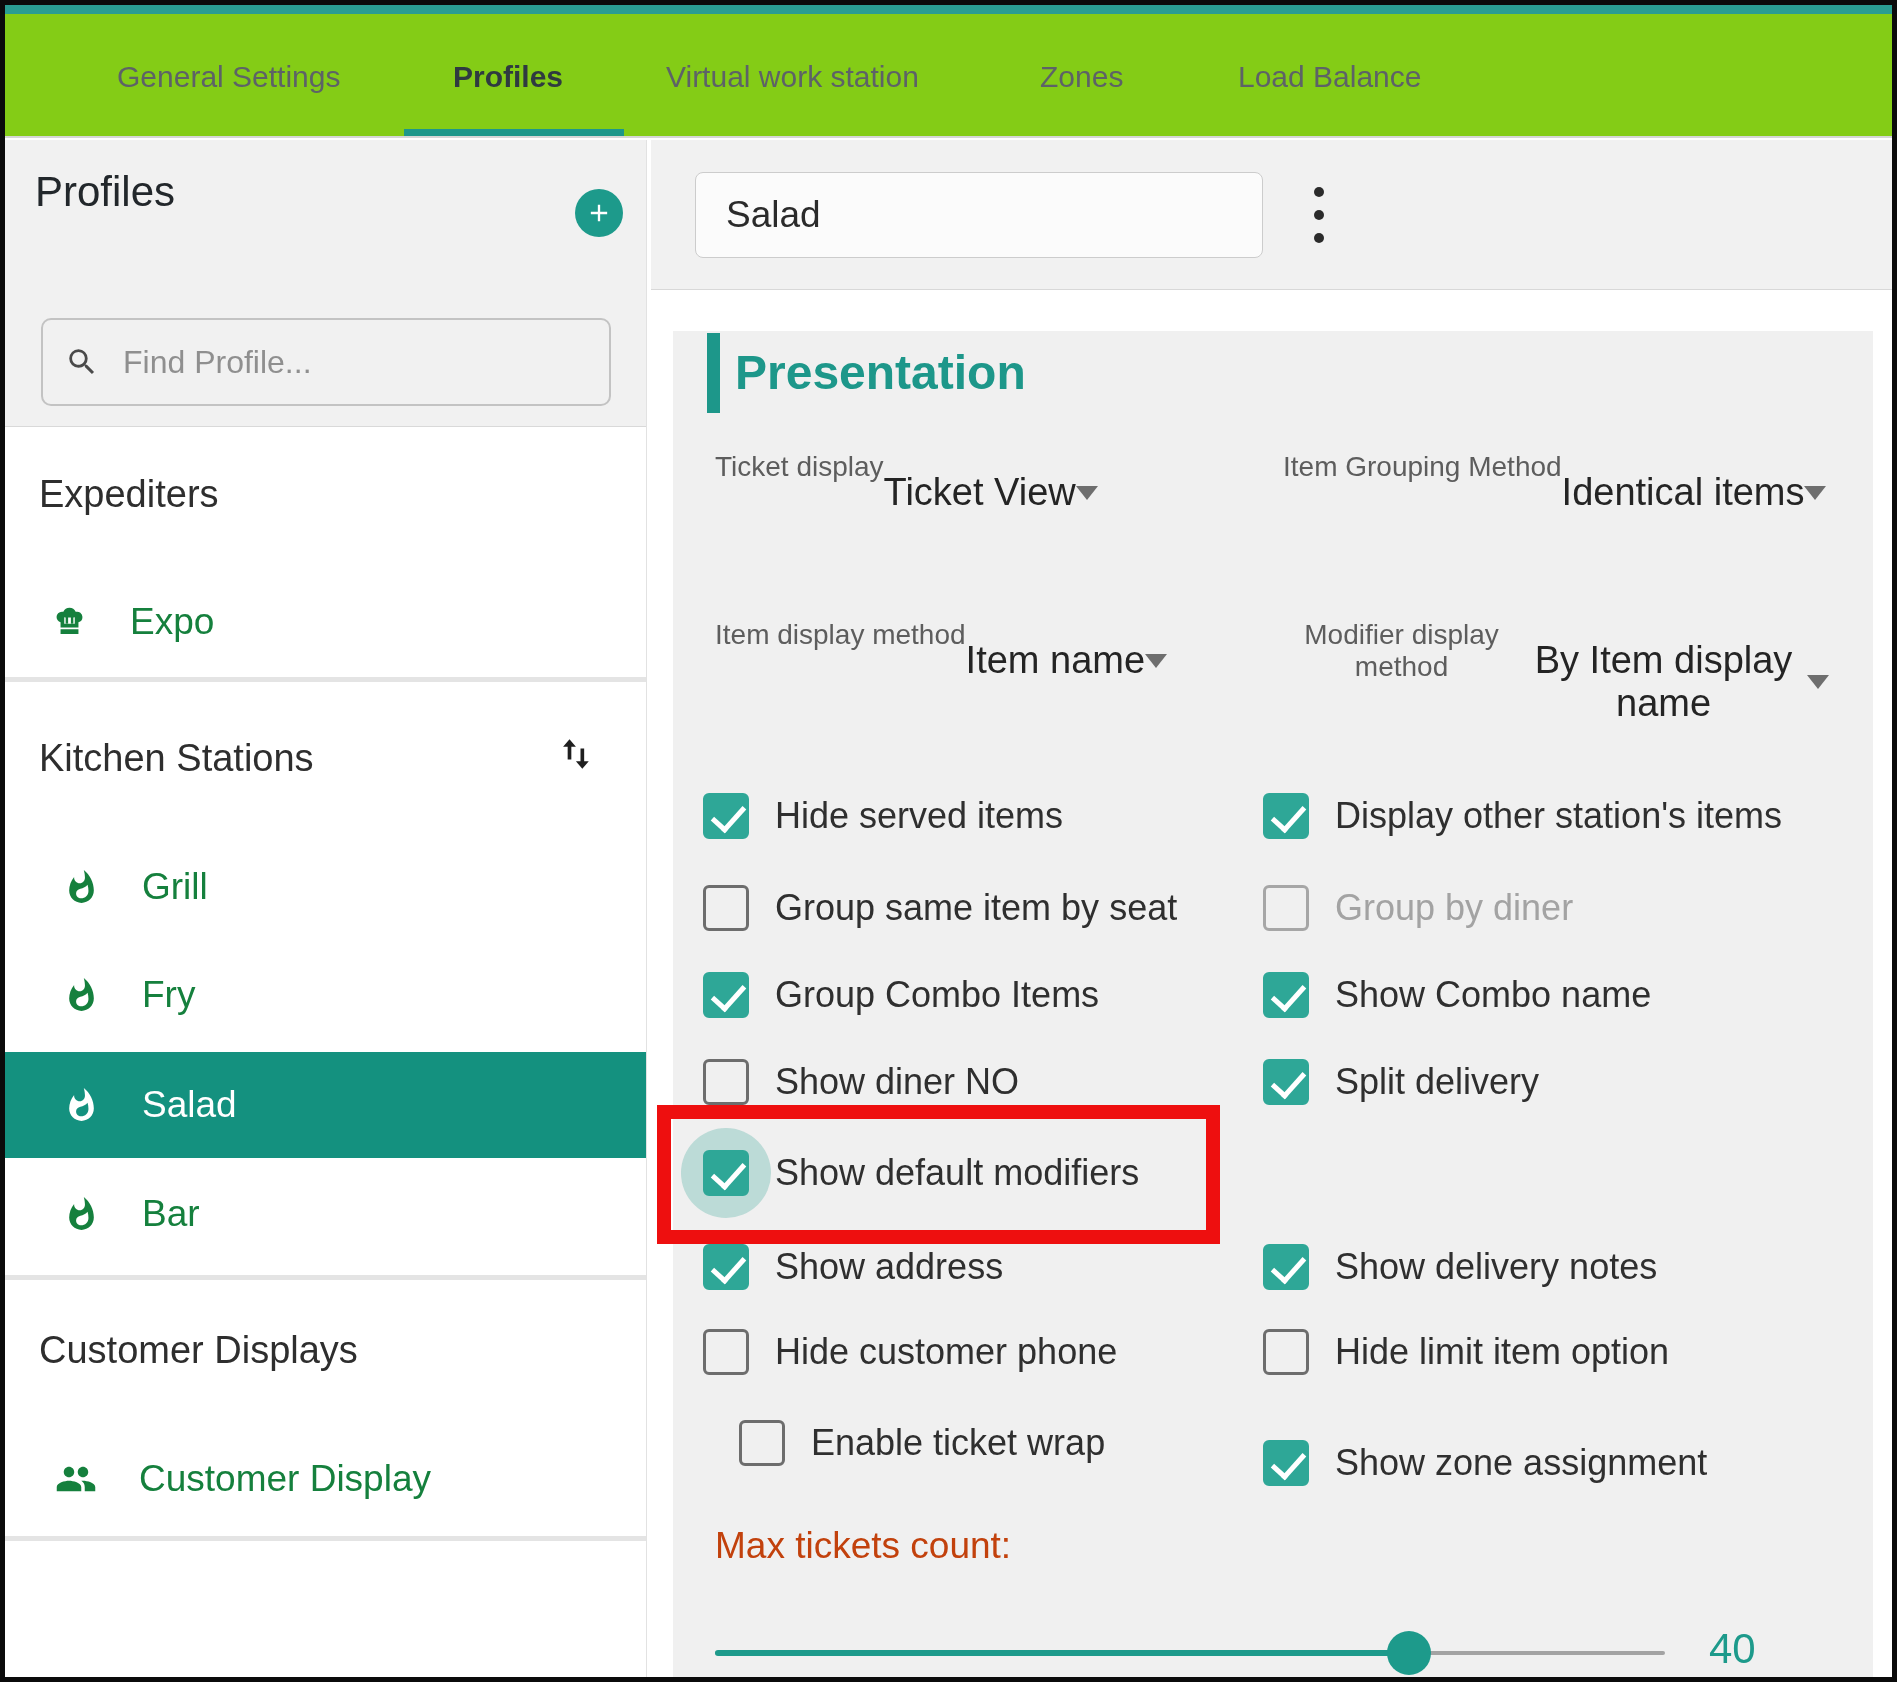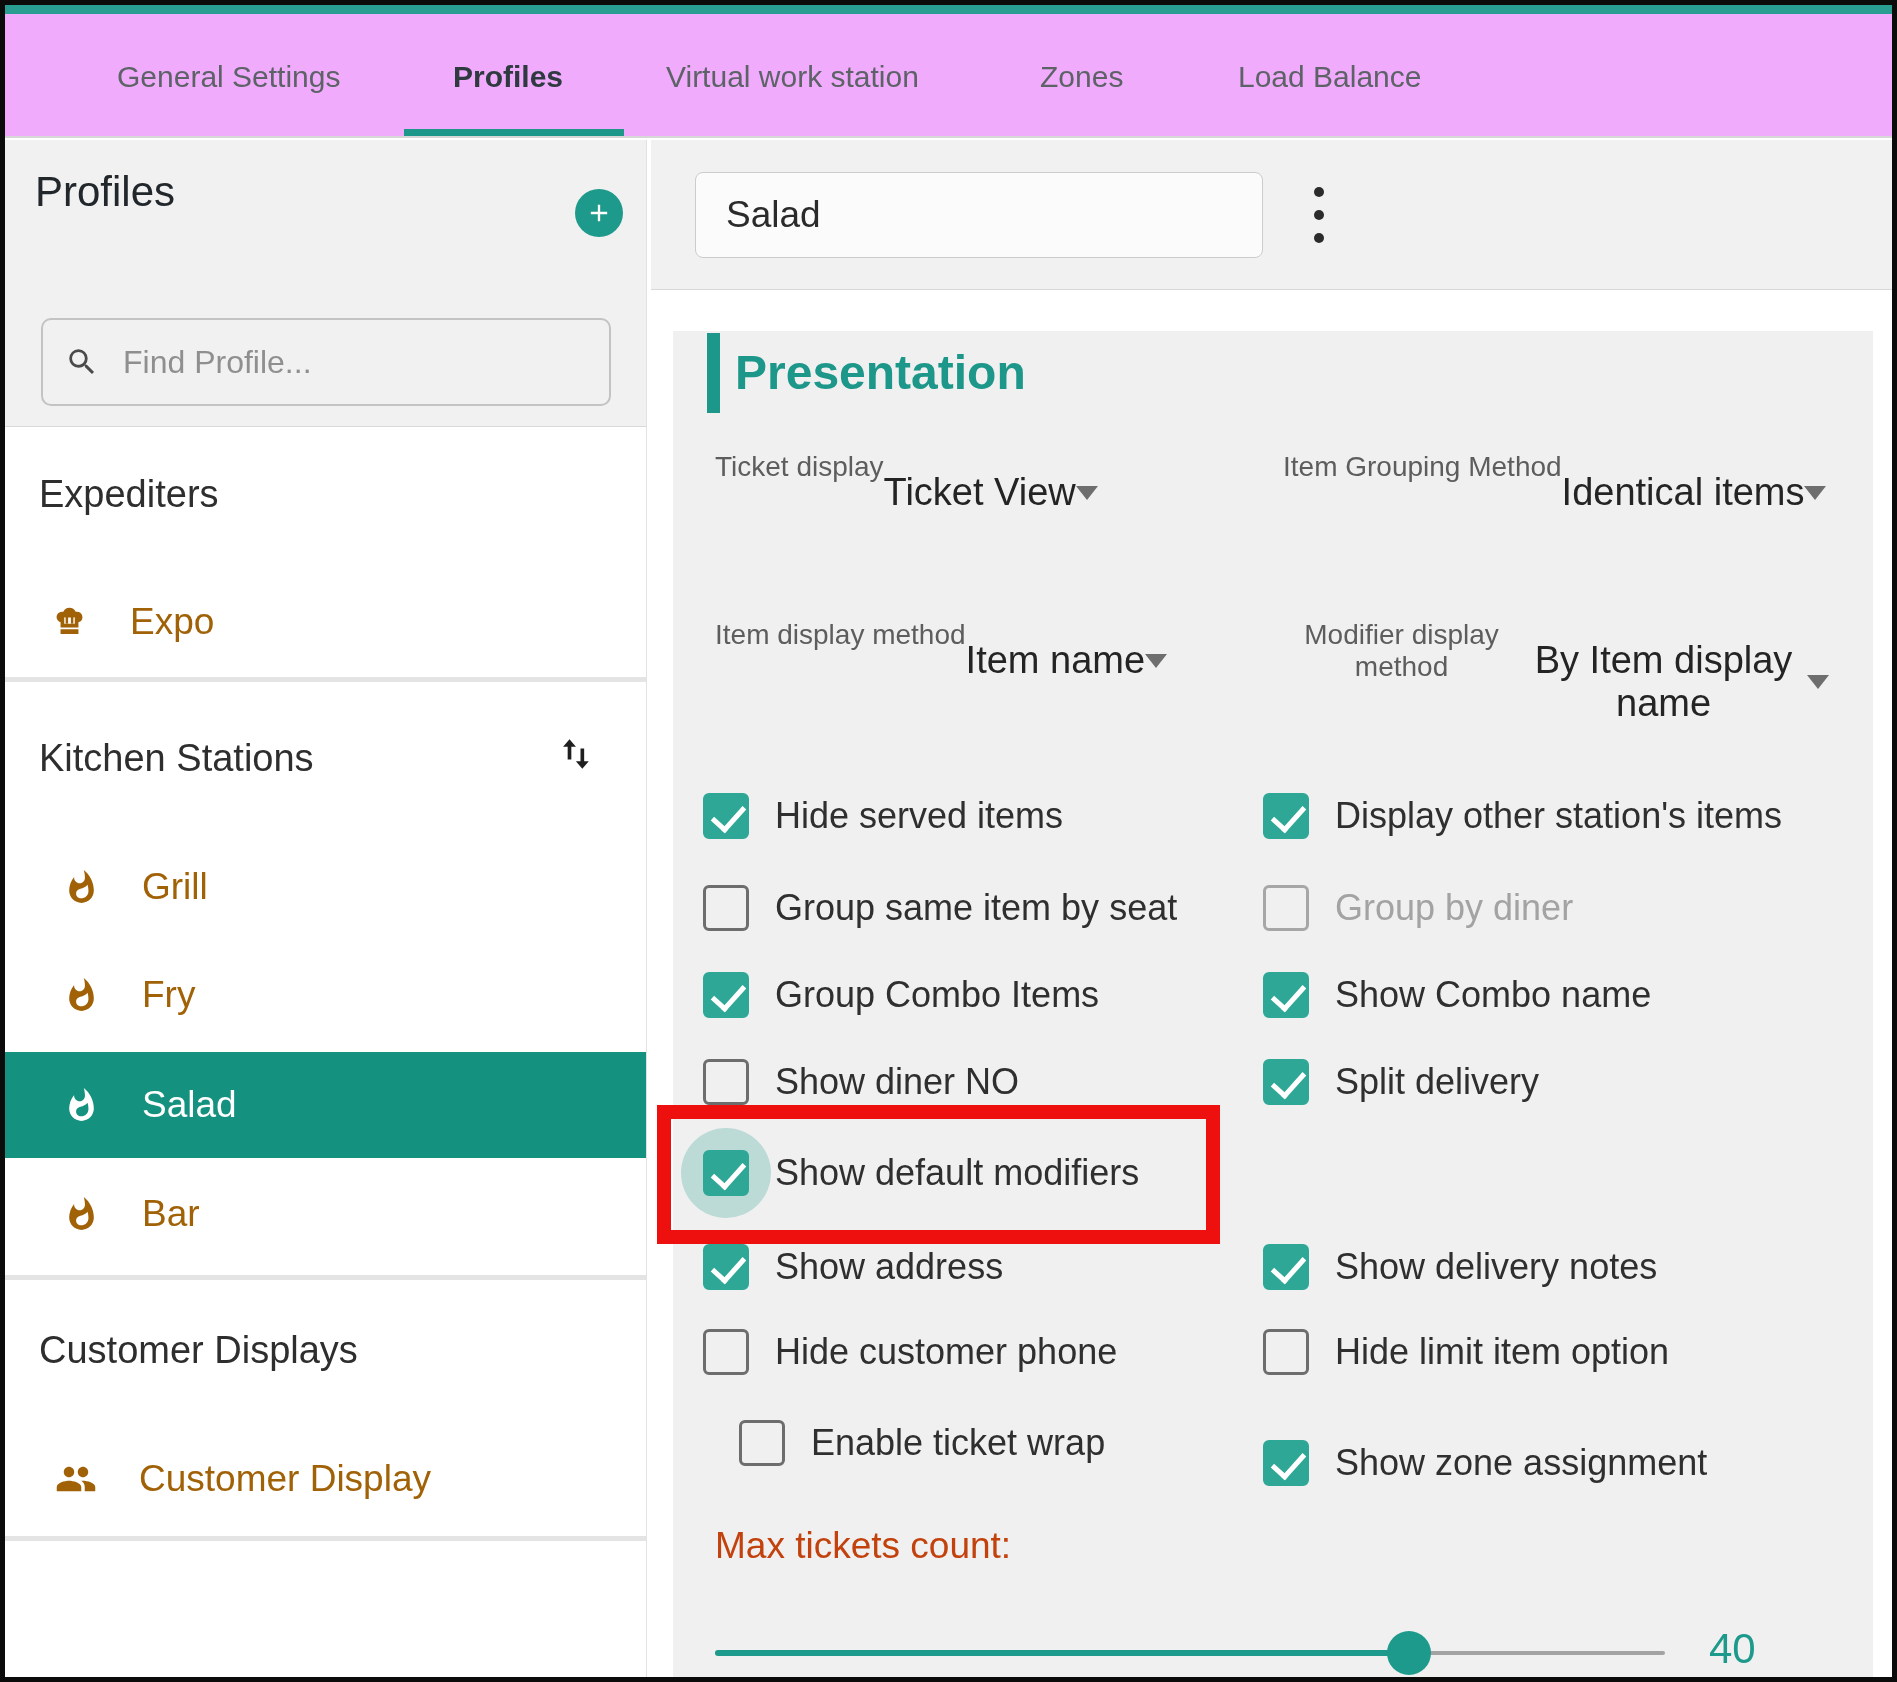--- a/index.html
+++ b/index.html
@@ -7,39 +7,39 @@
     position:relative;width:1897px;height:1682px;overflow:hidden;
     font-family:"Liberation Sans","DejaVu Sans",sans-serif;
     background:#ffffff;box-sizing:border-box;border:5px solid #0b0b0b;
   }
   *{box-sizing:border-box;}
 
   
   .topstrip{position:absolute;left:0;top:0;width:100%;height:9px;background:#2a9d92;}
 
   
-  .tabbar{position:absolute;left:0;top:9px;width:100%;height:124px;background:#f0abfc;border-bottom:2px solid #d6d6d6;}
+  .tabbar{position:absolute;left:0;top:9px;width:100%;height:124px;background:#84cc16;border-bottom:2px solid #d6d6d6;}
   .tab{position:absolute;top:46px;font-size:30px;color:#5d6267;cursor:pointer;white-space:nowrap;}
   .tab.active{color:#2f3a40;font-weight:700;}
   .tab-underline{position:absolute;left:399px;bottom:0;width:220px;height:7px;background:#1d978a;}
 
   
   .sidebar{position:absolute;left:0;top:135px;width:642px;bottom:0;background:#ffffff;border-right:1px solid #e2e2e2;}
   .side-top{position:absolute;left:0;top:0;width:100%;height:287px;background:#f1f1f1;border-bottom:1px solid #d9d9d9;}
   .side-title{position:absolute;left:30px;top:28px;font-size:42px;font-weight:500;color:#22272b;}
   .plus-btn{position:absolute;left:570px;top:49px;width:48px;height:48px;border-radius:50%;background:#1d9a8b;color:#fff;display:flex;align-items:center;justify-content:center;cursor:pointer;}
   .plus-btn svg{width:28px;height:28px;}
   .search-box{position:absolute;left:36px;top:178px;width:570px;height:88px;border:2px solid #c3c3c3;border-radius:10px;display:flex;align-items:center;padding:0 22px;background:transparent;}
   .search-box svg{width:34px;height:34px;fill:#4a4a4a;flex:0 0 auto;}
   .search-box input{flex:1;border:none;outline:none;background:transparent;font-size:32px;color:#333;margin-left:22px;font-family:inherit;}
   .search-box input::placeholder{color:#8f8f8f;}
 
   .side-divider{position:absolute;left:0;width:100%;height:5px;background:#e4e4e4;}
   .section-label{position:absolute;left:34px;font-size:38px;font-weight:500;color:#2e2e2e;}
-  .side-item{position:absolute;left:0;width:100%;height:80px;display:flex;align-items:center;cursor:pointer;color:#a16207;}
+  .side-item{position:absolute;left:0;width:100%;height:80px;display:flex;align-items:center;cursor:pointer;color:#15803d;}
   .side-item svg{width:37px;height:37px;fill:currentColor;flex:0 0 auto;}
   .side-item .lbl{font-size:37px;margin-left:42px;}
   .side-item.selected{background:#14917f;color:#ffffff;height:106px;}
   .side-item.selected .lbl{font-weight:500;}
   .icon-pad{margin-left:58px;display:flex;}
   .icon-pad.expo{margin-left:46px;}
   .icon-pad.people{margin-left:50px;}
   .sort-btn{position:absolute;left:548px;top:-6px;width:44px;height:44px;cursor:pointer;}
   .sort-btn svg{width:44px;height:44px;fill:#1f1f1f;}
 

